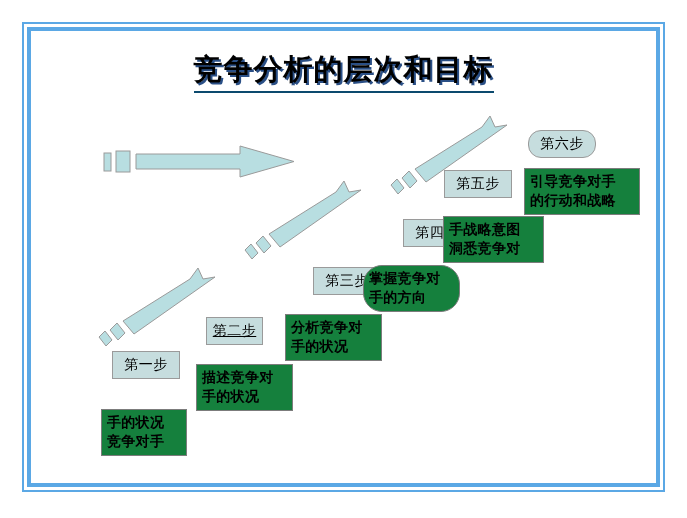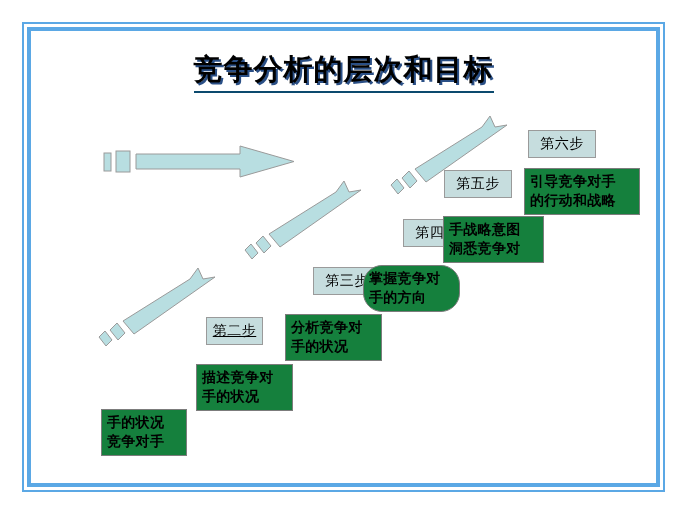--- a/index.html
+++ b/index.html
@@ -133,20 +133,23 @@
       <polygon points="269,234 336,192 344,181 349,192 361,190 280,247" fill="#B8DEE1" stroke="#9A9A9A" stroke-width="1" stroke-linejoin="miter"></polygon>
     </g>
 
     <g>
       <polygon points="391,185 397,179 404,188 398,194" fill="#B8DEE1" stroke="#9A9A9A" stroke-width="1"></polygon>
       <polygon points="402,178 409,171 417,181 410,188" fill="#B8DEE1" stroke="#9A9A9A" stroke-width="1"></polygon>
       <polygon points="415,169 482,127 490,116 495,127 507,125 426,182" fill="#B8DEE1" stroke="#9A9A9A" stroke-width="1" stroke-linejoin="miter"></polygon>
     </g>
   </svg>
 
+  <div class="step-chip" style="left:112px; top:351px; width:68px; height:28px;">
+    <span>第一步</span>
+  </div>
   <div class="desc-box" style="left:101px; top:409px; width:86px; height:47px;">
     <div>手的状况</div>
     <div>竞争对手</div>
   </div>
 
   <div class="step-chip" style="left:206px; top:317px; width:57px; height:28px;text-decoration:underline;">
     <span>第二步</span>
   </div>
   <div class="desc-box" style="left:196px; top:364px; width:97px; height:47px;">
     <div>描述竞争对</div>
@@ -170,21 +173,21 @@
   </div>
 
   <div class="step-chip" style="left:444px; top:170px; width:68px; height:28px;">
     <span>第五步</span>
   </div>
   <div class="desc-box" style="left:443px; top:216px; width:101px; height:47px;">
     <div>手战略意图</div>
     <div>洞悉竞争对</div>
   </div>
 
-  <div class="step-chip" style="left:528px; top:130px; width:68px; height:28px;">
+  <div class="step-chip" style="left:528px; top:130px; width:68px; height:28px;border-radius:13px;">
     <span>第六步</span>
   </div>
   <div class="desc-box" style="left:524px; top:168px; width:116px; height:47px;">
     <div>引导竞争对手</div>
     <div>的行动和战略</div>
   </div>
 
 </div>
 
 </body></html>

